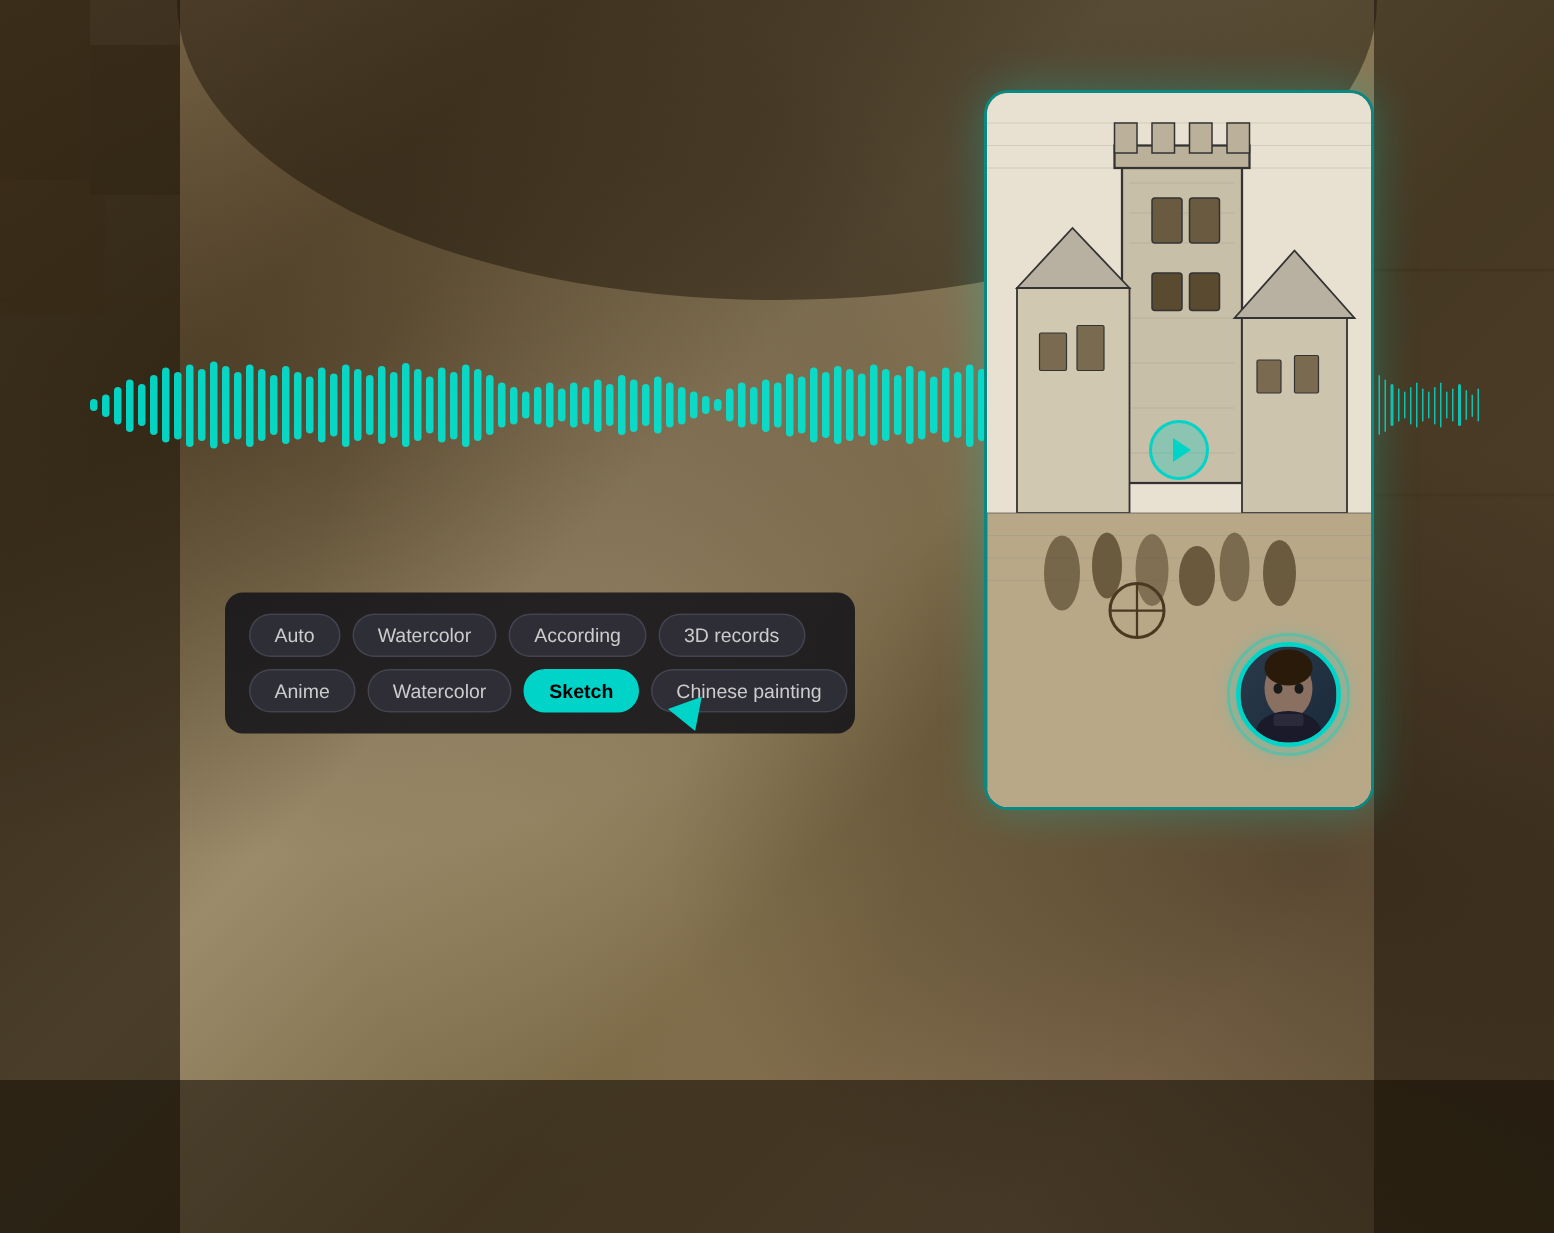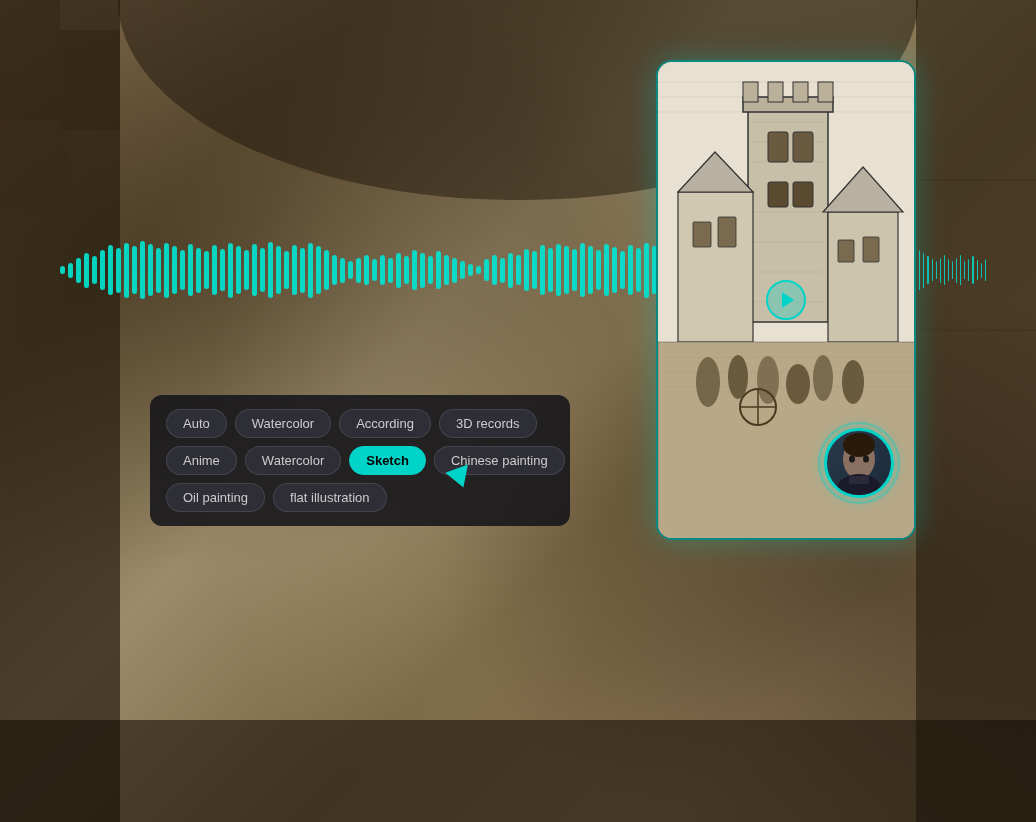--- a/index.html
+++ b/index.html
@@ -394,24 +394,20 @@
     <button class="style-btn">Watercolor</button>
     <button class="style-btn">According</button>
     <button class="style-btn">3D records</button>
   </div>
   <div class="style-row">
     <button class="style-btn">Anime</button>
     <button class="style-btn">Watercolor</button>
     <button class="style-btn active">Sketch</button>
     <button class="style-btn">Chinese painting</button>
   </div>
-  <div class="style-row">
-    <button class="style-btn">Oil painting</button>
-    <button class="style-btn">flat illustration</button>
-  </div>
 </div>
 
 <div id="cursor"></div>
 
 <div id="phone-panel">
   <div id="phone-content">
 
     <svg width="260" height="480" viewBox="0 0 260 480" xmlns="http://www.w3.org/2000/svg" style="position:absolute;inset:0;">
 
       <rect width="260" height="480" fill="#e8e0d0"></rect>

